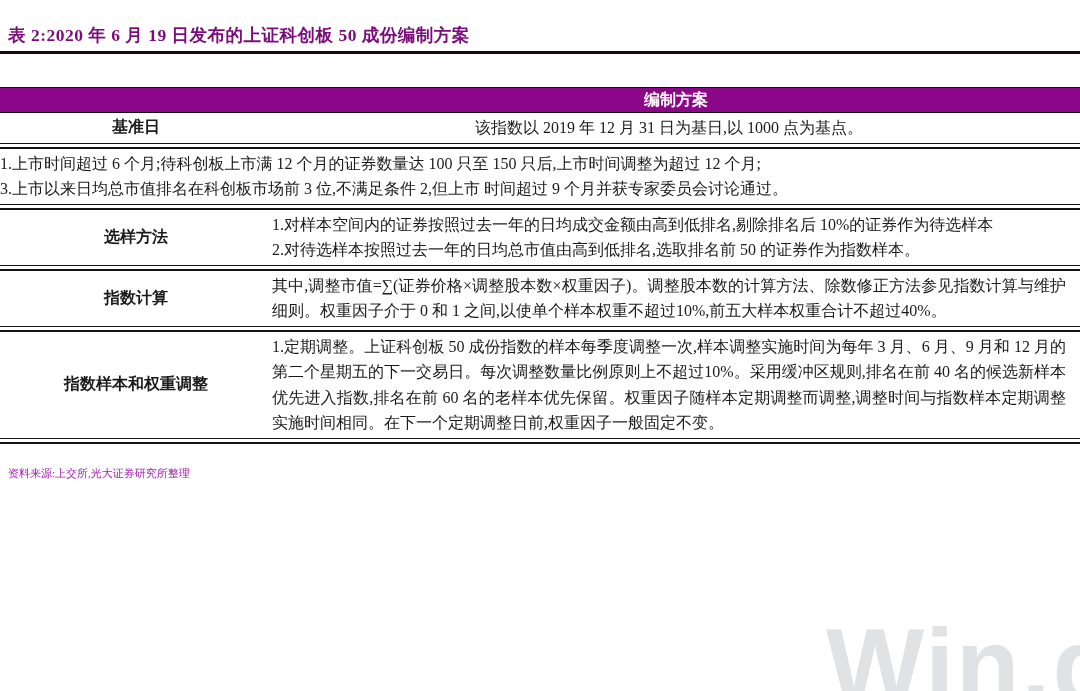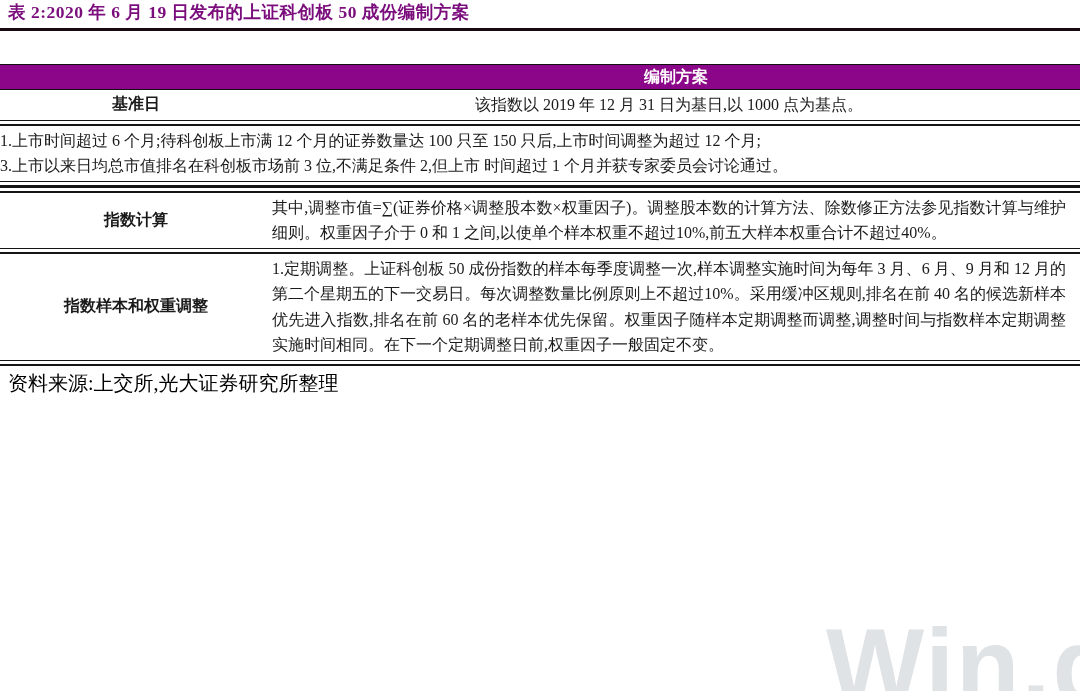--- a/index.html
+++ b/index.html
@@ -8,21 +8,21 @@
     width: 1080px;
     height: 691px;
     overflow: hidden;
     background: #ffffff;
     font-family: "Liberation Serif", "DejaVu Serif", serif;
     color: #1a1a1a;
   }
   .content-layer { position: relative; z-index: 1; }
 
   .title {
-    padding: 0 0 4px 8px;
+    padding: 23px 0 4px 8px;
     font-size: 17.5px;
     font-weight: bold;
     color: #7a0c7c;
     letter-spacing: 0.5px;
   }
   .title-rule {
     height: 0;
     border-top: 3px solid #17090f;
     margin-bottom: 2px;
   }
@@ -72,23 +72,23 @@
     border-top: 1px solid #141414;
     border-bottom: 2px solid #141414;
   }
   .bottom-rule {
     height: 3px;
     border-top: 1px solid #141414;
     border-bottom: 2.5px solid #141414;
   }
 
   .footer {
-    padding: 4px 0 0 8px;
-    font-size: 20px;
-    color: #000000;
+    padding: 22px 0 0 8px;
+    font-size: 11px;
+    color: #a21caf;
   }
 
   .watermark {
     position: absolute;
     z-index: 0;
     right: -38px;
     bottom: -34px;
     font-family: "Liberation Sans", "DejaVu Sans", sans-serif;
     font-weight: bold;
     font-size: 104px;
@@ -120,26 +120,33 @@
       <div class="tcontent center">
         <p>该指数以 2019 年 12 月 31 日为基日,以 1000 点为基点。</p>
       </div>
     </div>
 
     <div class="sep"></div>
 
     <div class="trow">
       <div class="tcontent">
         <p>1.上市时间超过 6 个月;待科创板上市满 12 个月的证券数量达 100 只至 150 只后,上市时间调整为超过 12 个月;</p>
-        <p>3.上市以来日均总市值排名在科创板市场前 3 位,不满足条件 2,但上市 时间超过 1 个月并获专家委员会讨论通过。</p>
+        <p>3.上市以来日均总市值排名在科创板市场前 3 位,不满足条件 2,但上市 时间超过 9 个月并获专家委员会讨论通过。</p>
       </div>
     </div>
 
     <div class="sep"></div>
 
+    <div class="trow">
+      <div class="tlabel">选样方法</div>
+      <div class="tcontent">
+        <p>1.对样本空间内的证券按照过去一年的日均成交金额由高到低排名,剔除排名后 10%的证券作为待选样本</p>
+        <p>2.对待选样本按照过去一年的日均总市值由高到低排名,选取排名前 50 的证券作为指数样本。</p>
+      </div>
+    </div>
 
     <div class="sep"></div>
 
     <div class="trow">
       <div class="tlabel">指数计算</div>
       <div class="tcontent">
         <p>其中,调整市值=∑(证券价格×调整股本数×权重因子)。调整股本数的计算方法、除数修正方法参见指数计算与维护细则。权重因子介于 0 和 1 之间,以使单个样本权重不超过10%,前五大样本权重合计不超过40%。</p>
       </div>
     </div>
 

